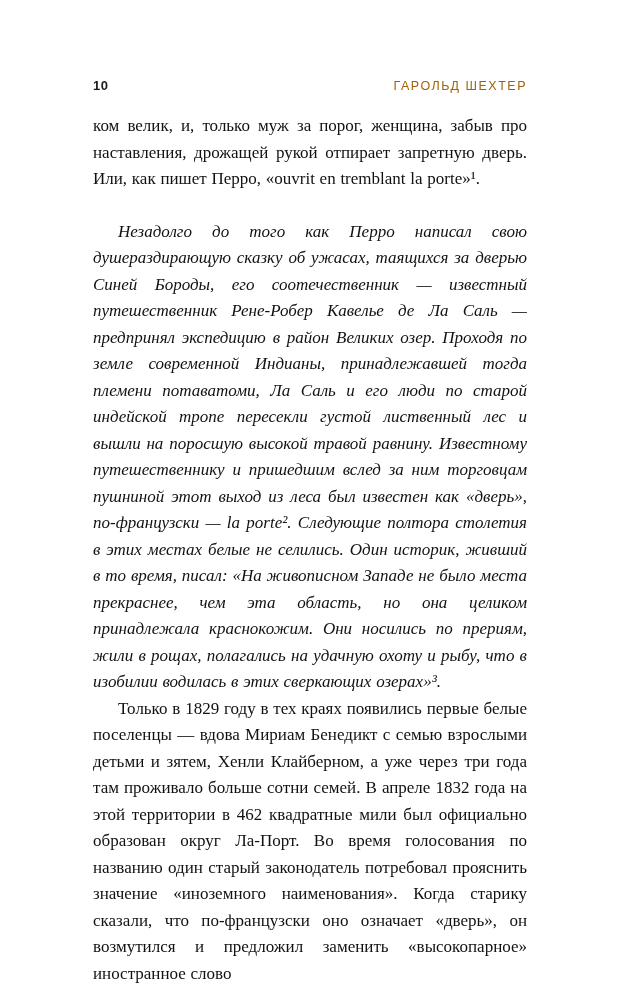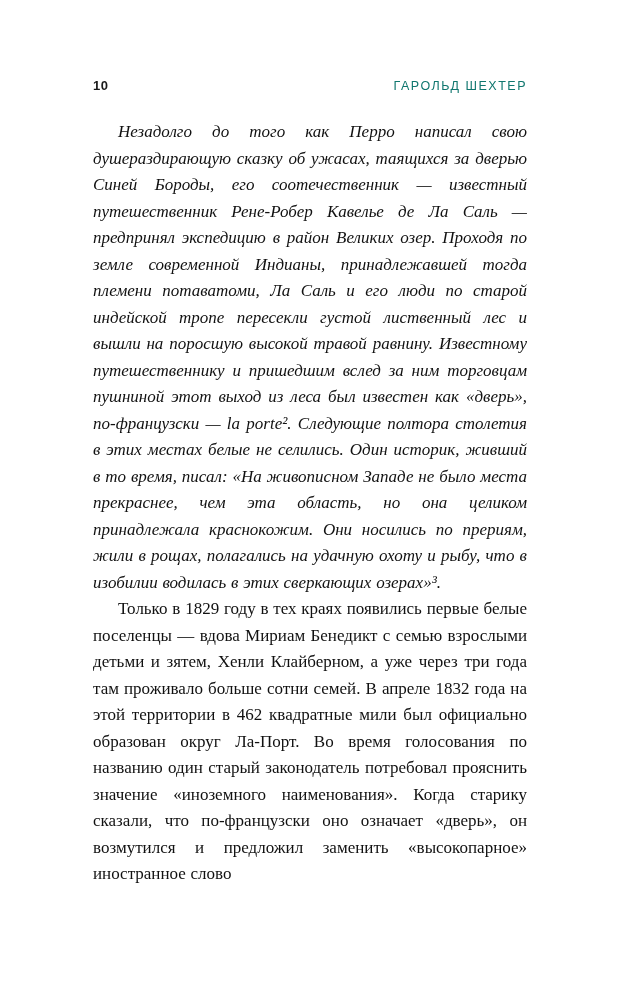--- a/index.html
+++ b/index.html
@@ -28,21 +28,21 @@
     margin-bottom: 20px;
   }
   .page-number {
     font-weight: 600;
     letter-spacing: 0.5px;
   }
   .running-title {
     font-weight: 400;
     letter-spacing: 1.5px;
     font-size: 12.5px;
-    color: #0f766e;
+    color: #a16207;
   }
   .body-text {
     font-size: 17px;
     line-height: 26.5px;
     text-align: justify;
     hyphens: auto;
     -webkit-hyphens: auto;
     word-spacing: 0.5px;
   }
   .para {
@@ -59,16 +59,17 @@
 </head>
 <body>
 
 <div class="page">
   <header class="page-header">
     <span class="page-number">10</span>
     <span class="running-title">ГАРОЛЬД ШЕХТЕР</span>
   </header>
 
   <main class="body-text">
+    <p class="para">ком велик, и, только муж за порог, женщина, забыв про наставления, дрожащей рукой отпирает запретную дверь. Или, как пишет Перро, «ouvrit en tremblant la porte»¹.</p>
     <p class="para indent gap">Незадолго до того как Перро написал свою душераздирающую сказку об ужасах, таящихся за дверью Синей Бороды, его соотечественник — известный путешественник Рене-Робер Кавелье де Ла Саль — предпринял экспедицию в район Великих озер. Проходя по земле современной Индианы, принадлежавшей тогда племени потаватоми, Ла Саль и его люди по старой индейской тропе пересекли густой лиственный лес и вышли на поросшую высокой травой равнину. Известному путешественнику и пришедшим вслед за ним торговцам пушниной этот выход из леса был известен как «дверь», по-французски — la porte². Следующие полтора столетия в этих местах белые не селились. Один историк, живший в то время, писал: «На живописном Западе не было места прекраснее, чем эта область, но она целиком принадлежала краснокожим. Они носились по прериям, жили в рощах, полагались на удачную охоту и рыбу, что в изобилии водилась в этих сверкающих озерах»³.</p>
     <p class="para indent">Только в 1829 году в тех краях появились первые белые поселенцы — вдова Мириам Бенедикт с семью взрослыми детьми и зятем, Хенли Клайберном, а уже через три года там проживало больше сотни семей. В апреле 1832 года на этой территории в 462 квадратные мили был официально образован округ Ла-Порт. Во время голосования по названию один старый законодатель потребовал прояснить значение «иноземного наименования». Когда старику сказали, что по-французски оно означает «дверь», он возмутился и предложил заменить «высокопарное» иностранное слово</p>
   </main>
 </div>
 
 </body></html>

